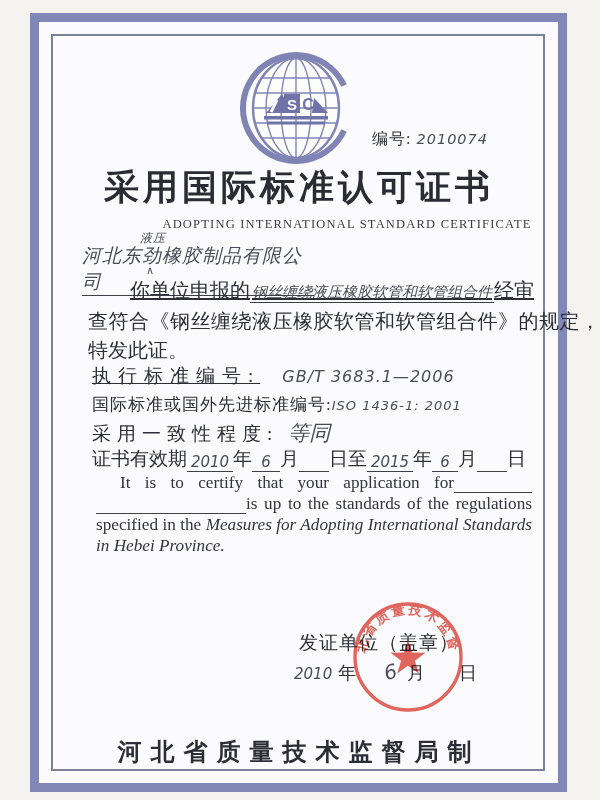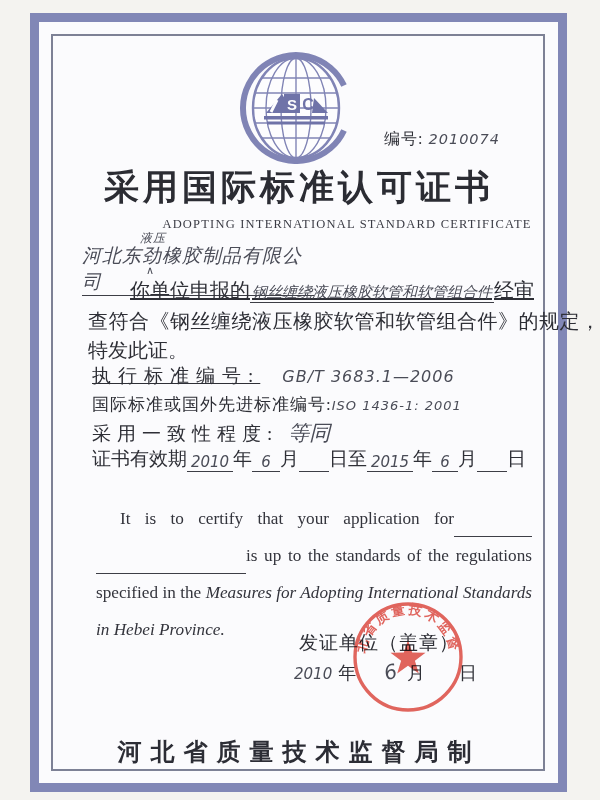--- a/index.html
+++ b/index.html
@@ -12,21 +12,21 @@
   .abs{position:absolute;}
   
   .band{left:30px;top:13px;width:537px;height:779px;border:9px solid #8187b6;box-sizing:border-box;background:#fbfbfd;}
   .innerline{left:51px;top:34px;width:494px;height:737px;border:2px solid #7d8195;box-sizing:border-box;}
   
   .printed{font-family:"Liberation Serif", serif;color:#2e2f36;}
   .hw{font-family:"DejaVu Sans", sans-serif;font-style:italic;color:#4a4c57;}
   .u{display:inline-block;border-bottom:1.6px solid #3d3e46;text-align:center;vertical-align:bottom;}
   .title{left:52px;top:164px;width:494px;text-align:center;font-size:35px;font-weight:700;letter-spacing:4px;color:#2b2c33;}
   .subtitle{left:52px;top:217px;width:494px;text-align:center;font-size:12.5px;letter-spacing:1.2px;color:#3a3b44;padding-left:48px;}
-  .serial{left:384px;top:129px;font-size:16px;letter-spacing:1px;}
+  .serial{left:372px;top:129px;font-size:16px;letter-spacing:1px;}
   .serial .hw{font-size:14.5px;margin-left:5px;}
   .company{left:82px;top:243px;width:232px;border-bottom:1.6px solid #3d3e46;padding-bottom:0;}
   .company .hw{font-size:19px;letter-spacing:1px;}
   .company .annot{position:absolute;left:58px;top:-13px;font-size:12px;}
   .company .caret{position:absolute;left:64px;top:21px;font-size:11px;color:#4a4c57;font-style:normal;}
   .paraline{font-size:20px;white-space:nowrap;}
   .p1{left:88px;top:277px;text-decoration:underline;}
   .p1 .indent{display:inline-block;width:42px;}
   .p1 .hw{font-size:15px;border-bottom:1.6px solid #3d3e46;padding:0 2px 1px 2px;}
   .p2{left:88px;top:308px;letter-spacing:0.5px;}
@@ -36,21 +36,21 @@
   .f-std .lbl{letter-spacing:7px;text-decoration:underline;}
   .f-std .hw{font-size:16px;margin-left:22px;letter-spacing:1px;}
   .f-intl{left:92px;top:393px;font-size:17px;}
   .f-intl .lbl{letter-spacing:1px;}
   .f-intl .hw{font-size:13px;margin-left:0;letter-spacing:1px;}
   .f-conf{left:92px;top:419px;font-size:19px;}
   .f-conf .lbl{letter-spacing:6px;}
   .f-conf .hw{font-size:21px;margin-left:10px;}
   .valid{left:92px;top:446px;font-size:19px;white-space:nowrap;}
   .valid .hw{font-size:15px;}
-  .eng{left:96px;top:500px;width:436px;font-size:17.2px;line-height:37px;text-align:justify;color:#33343c;}
+  .eng{left:96px;top:472px;width:436px;font-size:17.2px;line-height:21px;text-align:justify;color:#33343c;}
   .eng .indent{display:inline-block;width:24px;}
   .eng .blank1{width:78px;}
   .eng .blank2{width:150px;}
   .issuer{left:299px;top:630px;font-size:19px;letter-spacing:1px;z-index:2;}
   .issuedate{left:294px;top:660px;font-size:18px;z-index:2;white-space:nowrap;}
   .issuedate .hw{font-size:15px;}
   .issuedate .m6{display:inline-block;transform:rotate(-14deg);font-size:20px;margin-left:28px;}
   .issuedate .yu{margin-left:6px;}
   .issuedate .mo{margin-left:10px;}
   .issuedate .da{margin-left:34px;}

